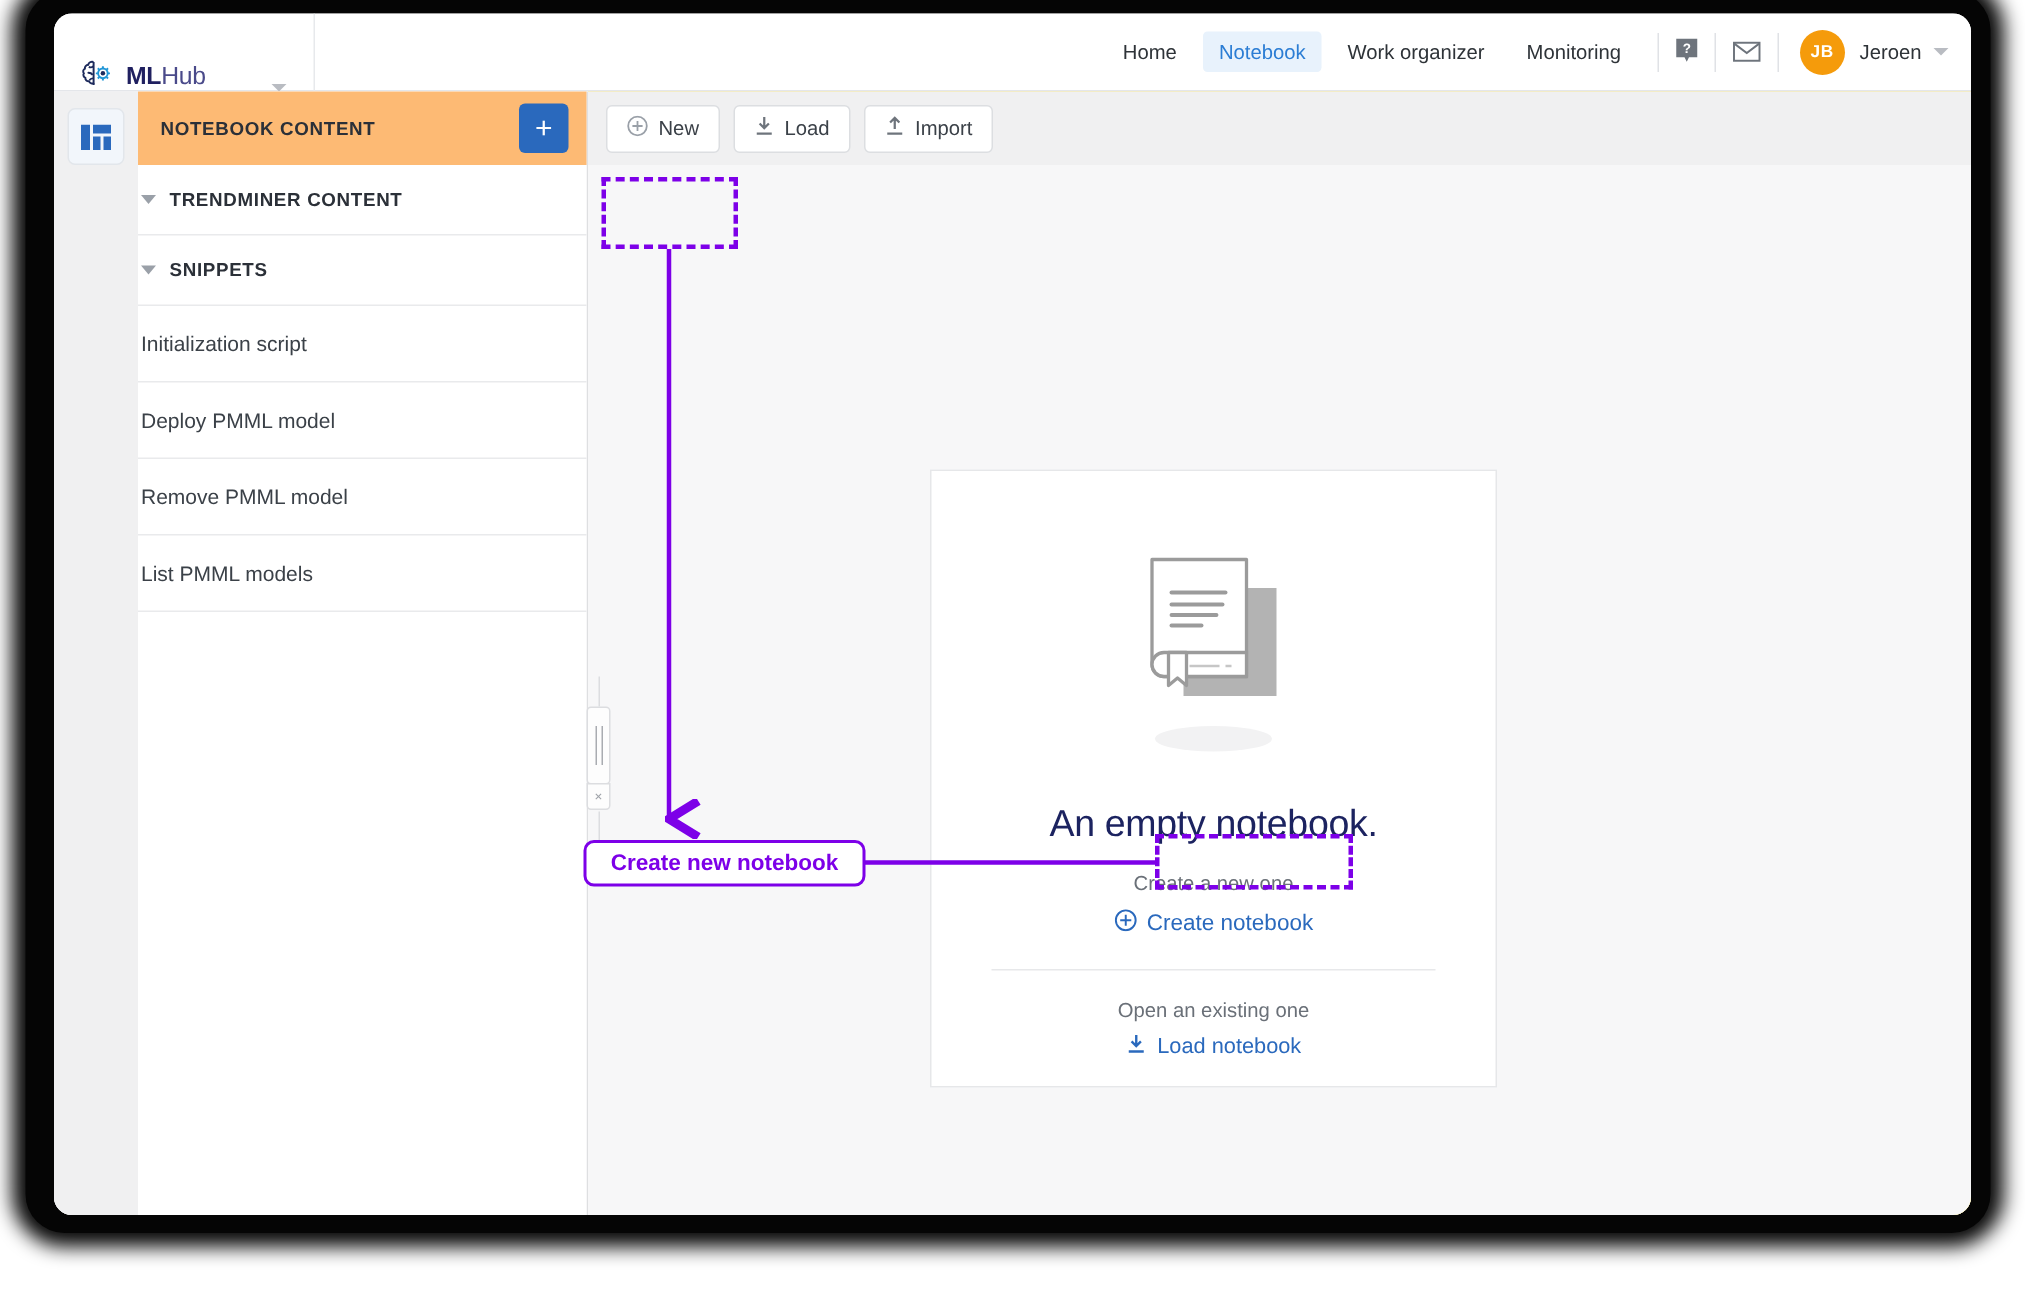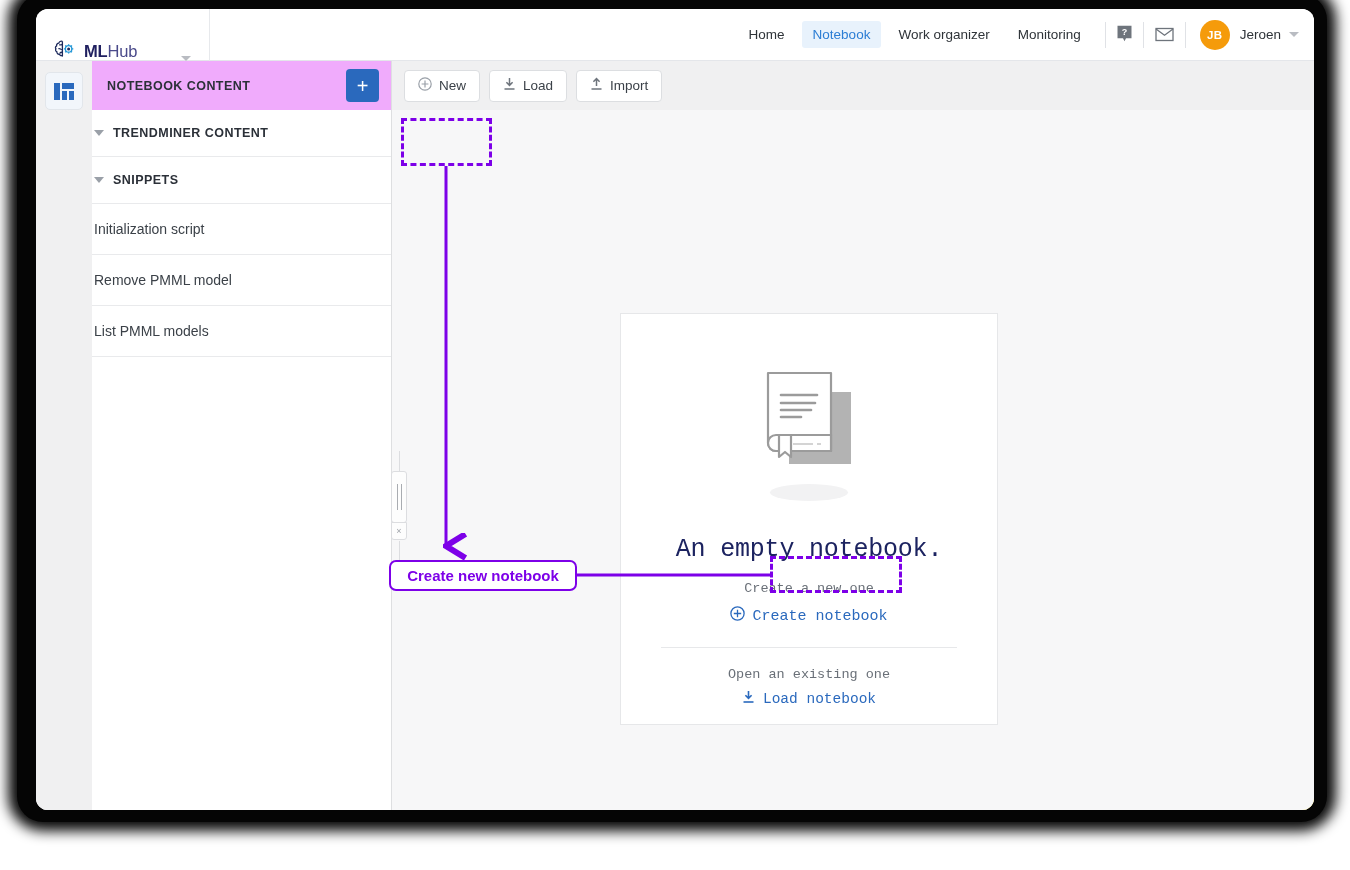--- a/index.html
+++ b/index.html
@@ -110,21 +110,21 @@
 
   
   .sidebar {
     width: 300px; flex: 0 0 300px;
     display: flex; flex-direction: column;
     background: #ffffff;
     border-right: 1px solid #dedfe1;
   }
   .sidebar-head {
     height: 49px; flex: 0 0 49px;
-    background: #f0abfc;
+    background: #fdba74;
     display: flex; align-items: center;
     padding: 0 12px 0 15px;
   }
   .sidebar-title {
     font-size: 12.5px; font-weight: bold; letter-spacing: 0.45px;
     color: #2b3038;
   }
   .add-btn {
     margin-left: auto;
     width: 33px; height: 33px; border-radius: 4px;
@@ -202,21 +202,21 @@
     font-size: 13.5px; color: #3b4148; cursor: pointer;
   }
   .tb-btn svg { flex: 0 0 auto; }
   .main-canvas { flex: 1 1 auto; position: relative; background: #f7f7f8; }
 
   
   .empty-card {
     position: absolute; left: 228px; top: 203px;
     width: 378px; height: 412px;
     background: #ffffff; border: 1px solid #e6e7e9;
-    display: flex; flex-direction: column; align-items: center; font-family: Liberation Mono, monospace;
+    display: flex; flex-direction: column; align-items: center;
   }
   .nb-illus { margin-top: 50px; width: 110px; height: 118px; }
   .nb-shadow {
     width: 78px; height: 17px; border-radius: 50%;
     background: #f2f2f3; margin-top: 2px;
   }
   .empty-title {
     margin-top: 34px; font-size: 25px; color: #1c2360;
     letter-spacing: -0.2px;
   }
@@ -344,20 +344,21 @@
       <div class="sidebar-list">
         <div class="group-row">
           <span class="group-caret"></span>
           <span class="group-label">TRENDMINER CONTENT</span>
         </div>
         <div class="group-row">
           <span class="group-caret"></span>
           <span class="group-label">SNIPPETS</span>
         </div>
         <div class="item-row">Initialization script</div>
+        <div class="item-row">Deploy PMML model</div>
         <div class="item-row">Remove PMML model</div>
         <div class="item-row">List PMML models</div>
       </div>
     </div>
 
     <div class="splitter">
       <div class="splitter-line"></div>
       <div class="splitter-grip">
         <i></i>
           <i></i>

